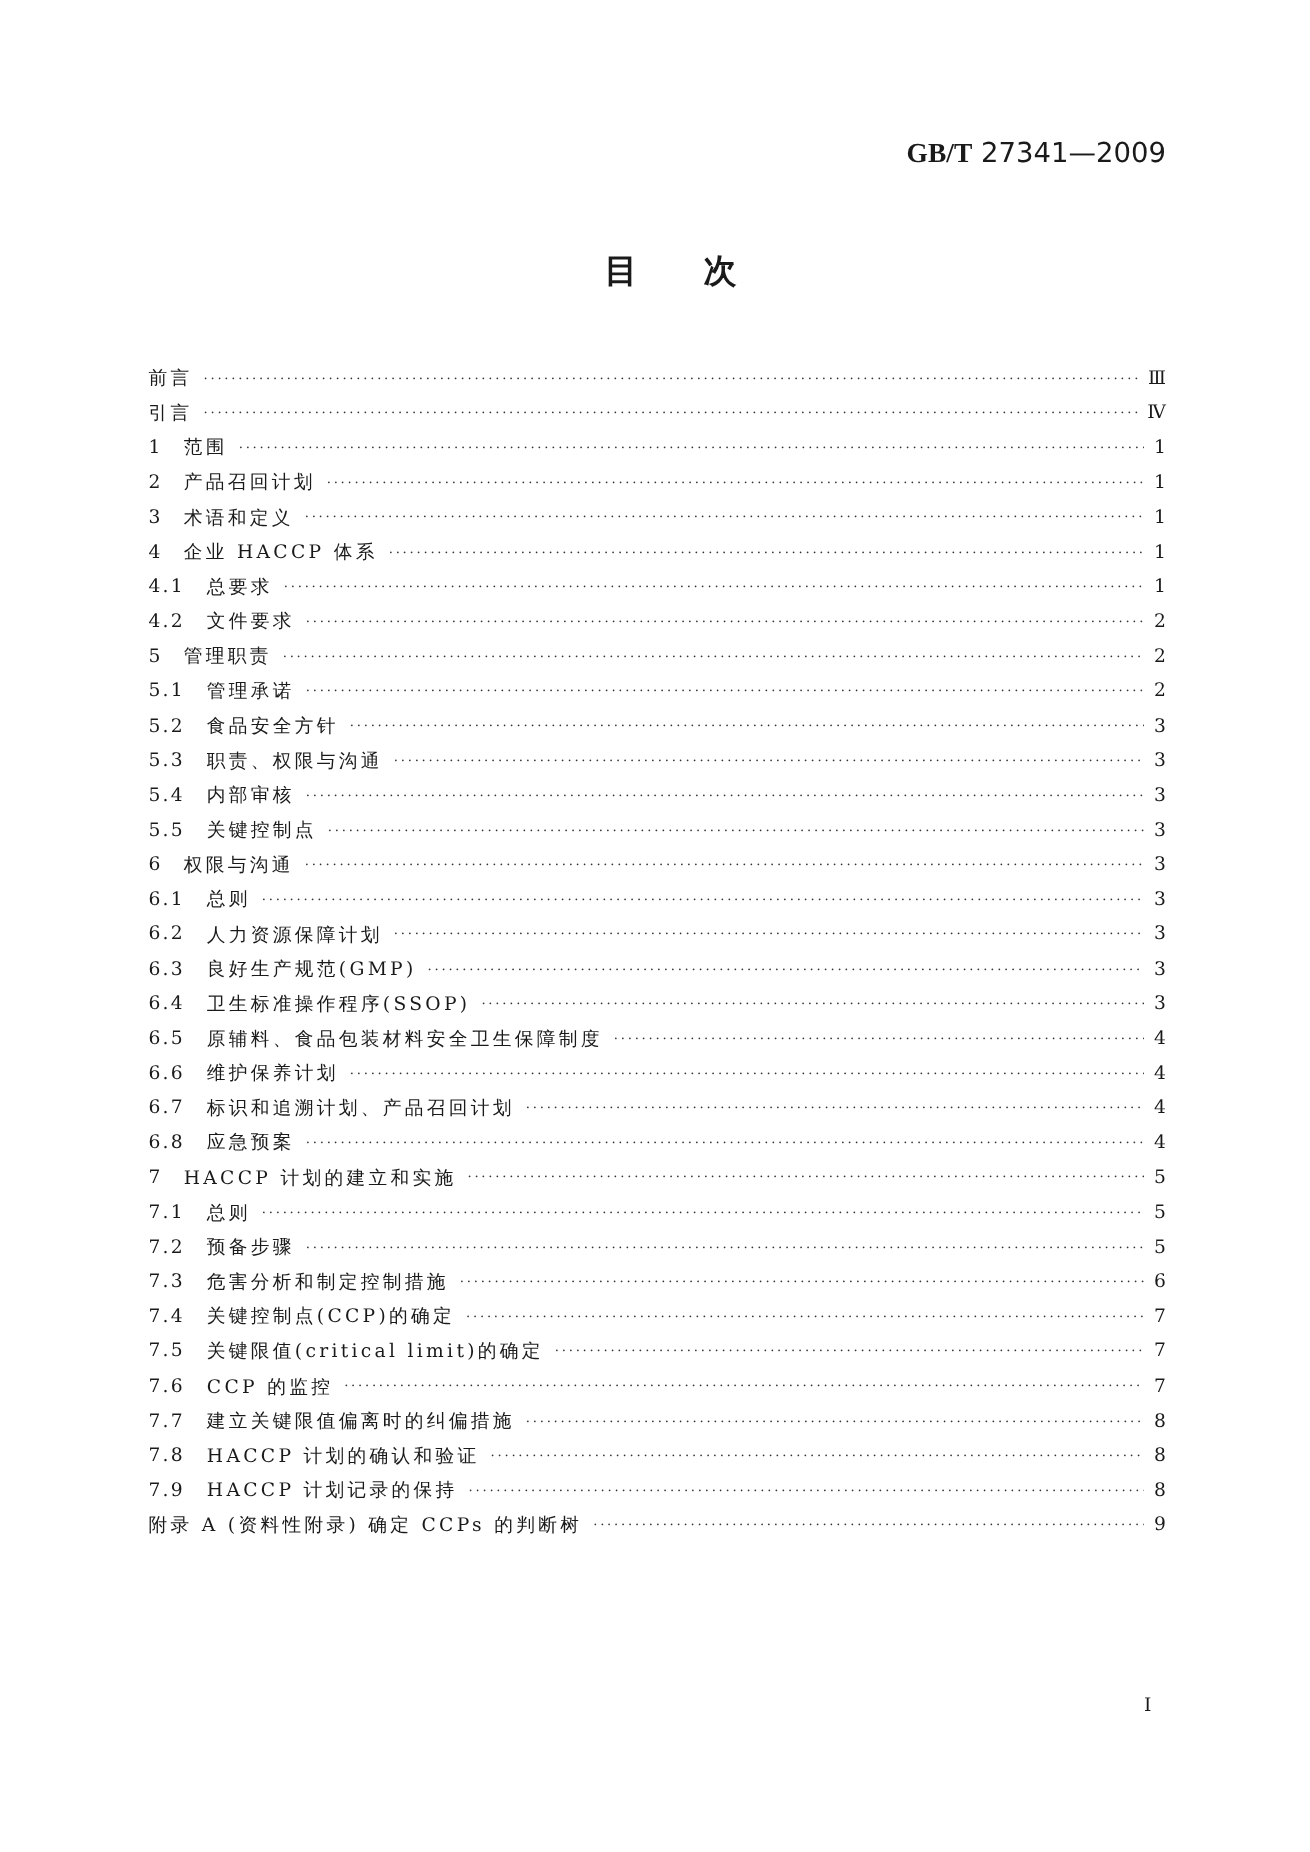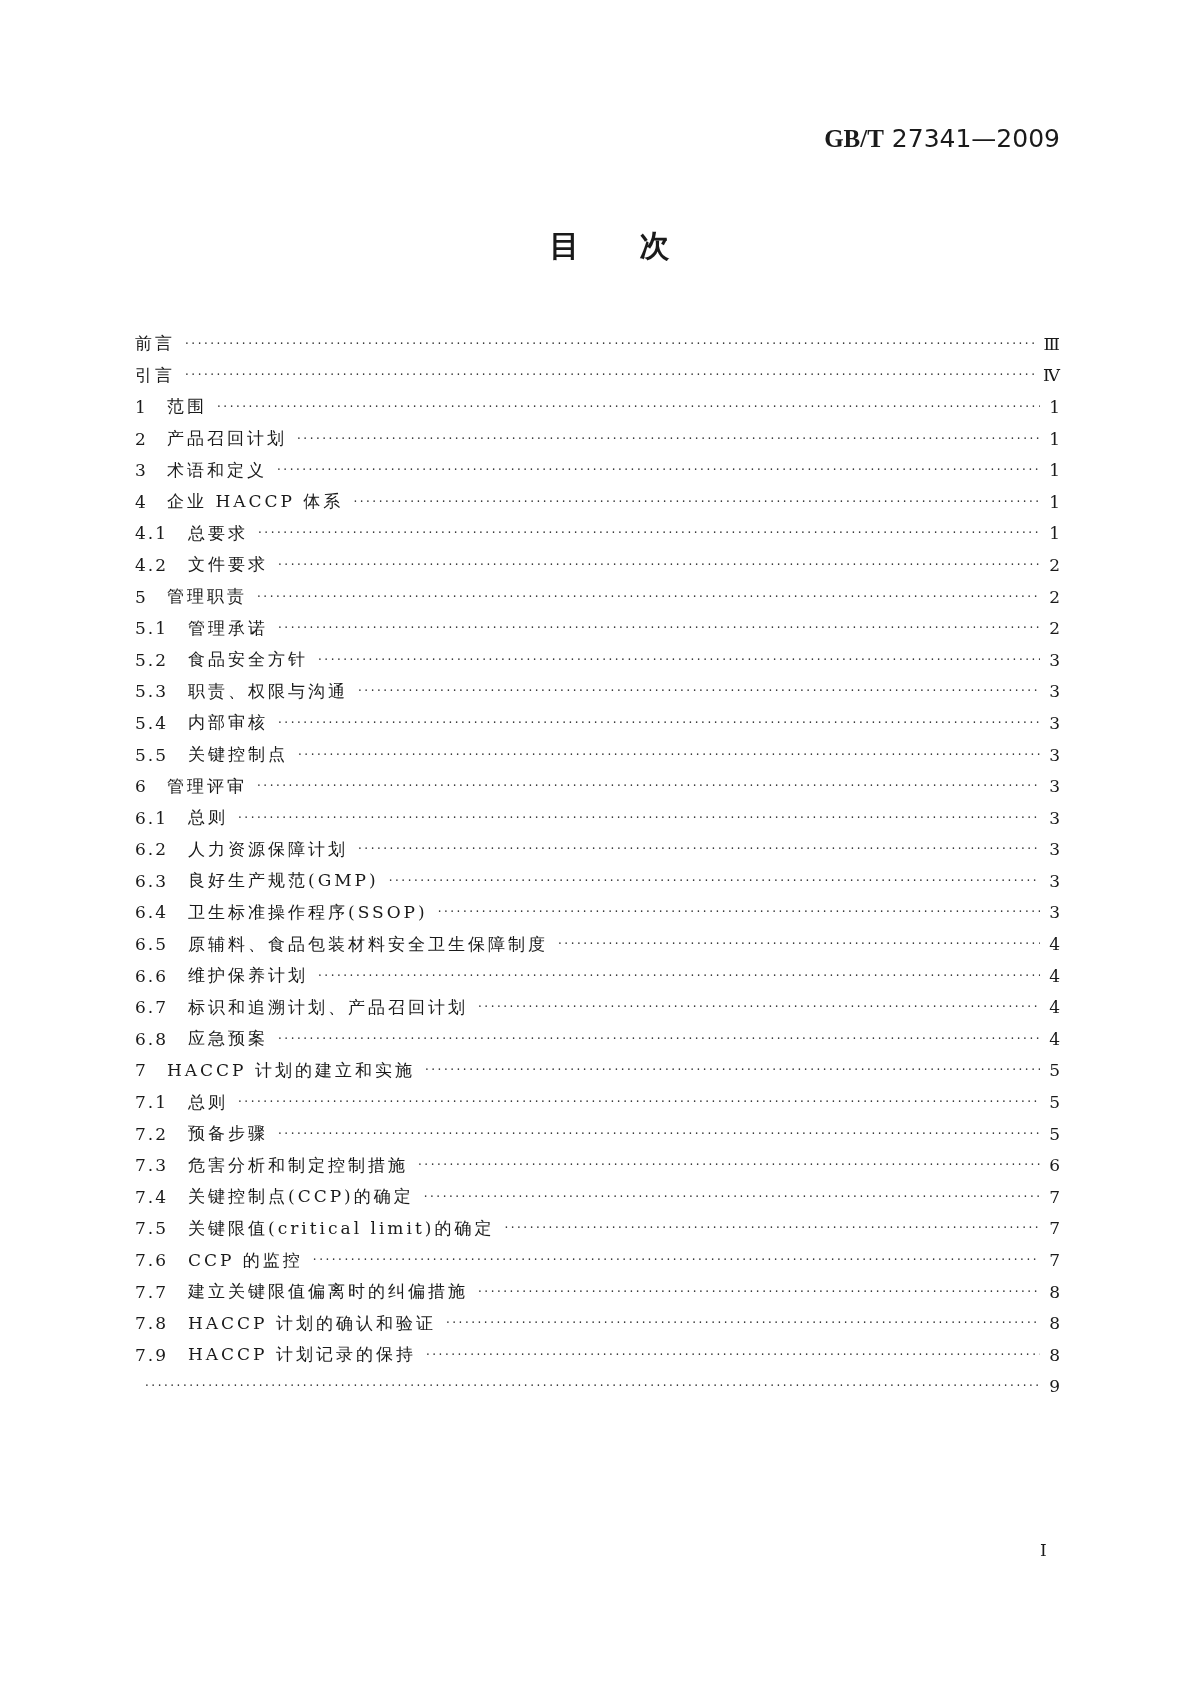--- a/index.html
+++ b/index.html
@@ -107,21 +107,21 @@
       <span class="pg">3</span>
     </div>
     <div class="row">
       <span class="num w2">5.5</span>
       <span class="lbl">关键控制点</span>
       <span class="dots"></span>
       <span class="pg">3</span>
     </div>
     <div class="row">
       <span class="num w1">6</span>
-      <span class="lbl">管理评审</span>
+      <span class="lbl">权限与沟通</span>
       <span class="dots"></span>
       <span class="pg">3</span>
     </div>
     <div class="row">
       <span class="num w2">6.1</span>
       <span class="lbl">总则</span>
       <span class="dots"></span>
       <span class="pg">3</span>
     </div>
     <div class="row">
@@ -220,18 +220,19 @@
       <span class="dots"></span>
       <span class="pg">8</span>
     </div>
     <div class="row">
       <span class="num w2">7.9</span>
       <span class="lbl">HACCP 计划记录的保持</span>
       <span class="dots"></span>
       <span class="pg">8</span>
     </div>
     <div class="row">
+      <span class="lbl">附录 A (资料性附录)  确定 CCPs 的判断树</span>
       <span class="dots"></span>
       <span class="pg">9</span>
     </div>
   </div>
 
 <div class="footer">I</div>
 
 </body></html>

